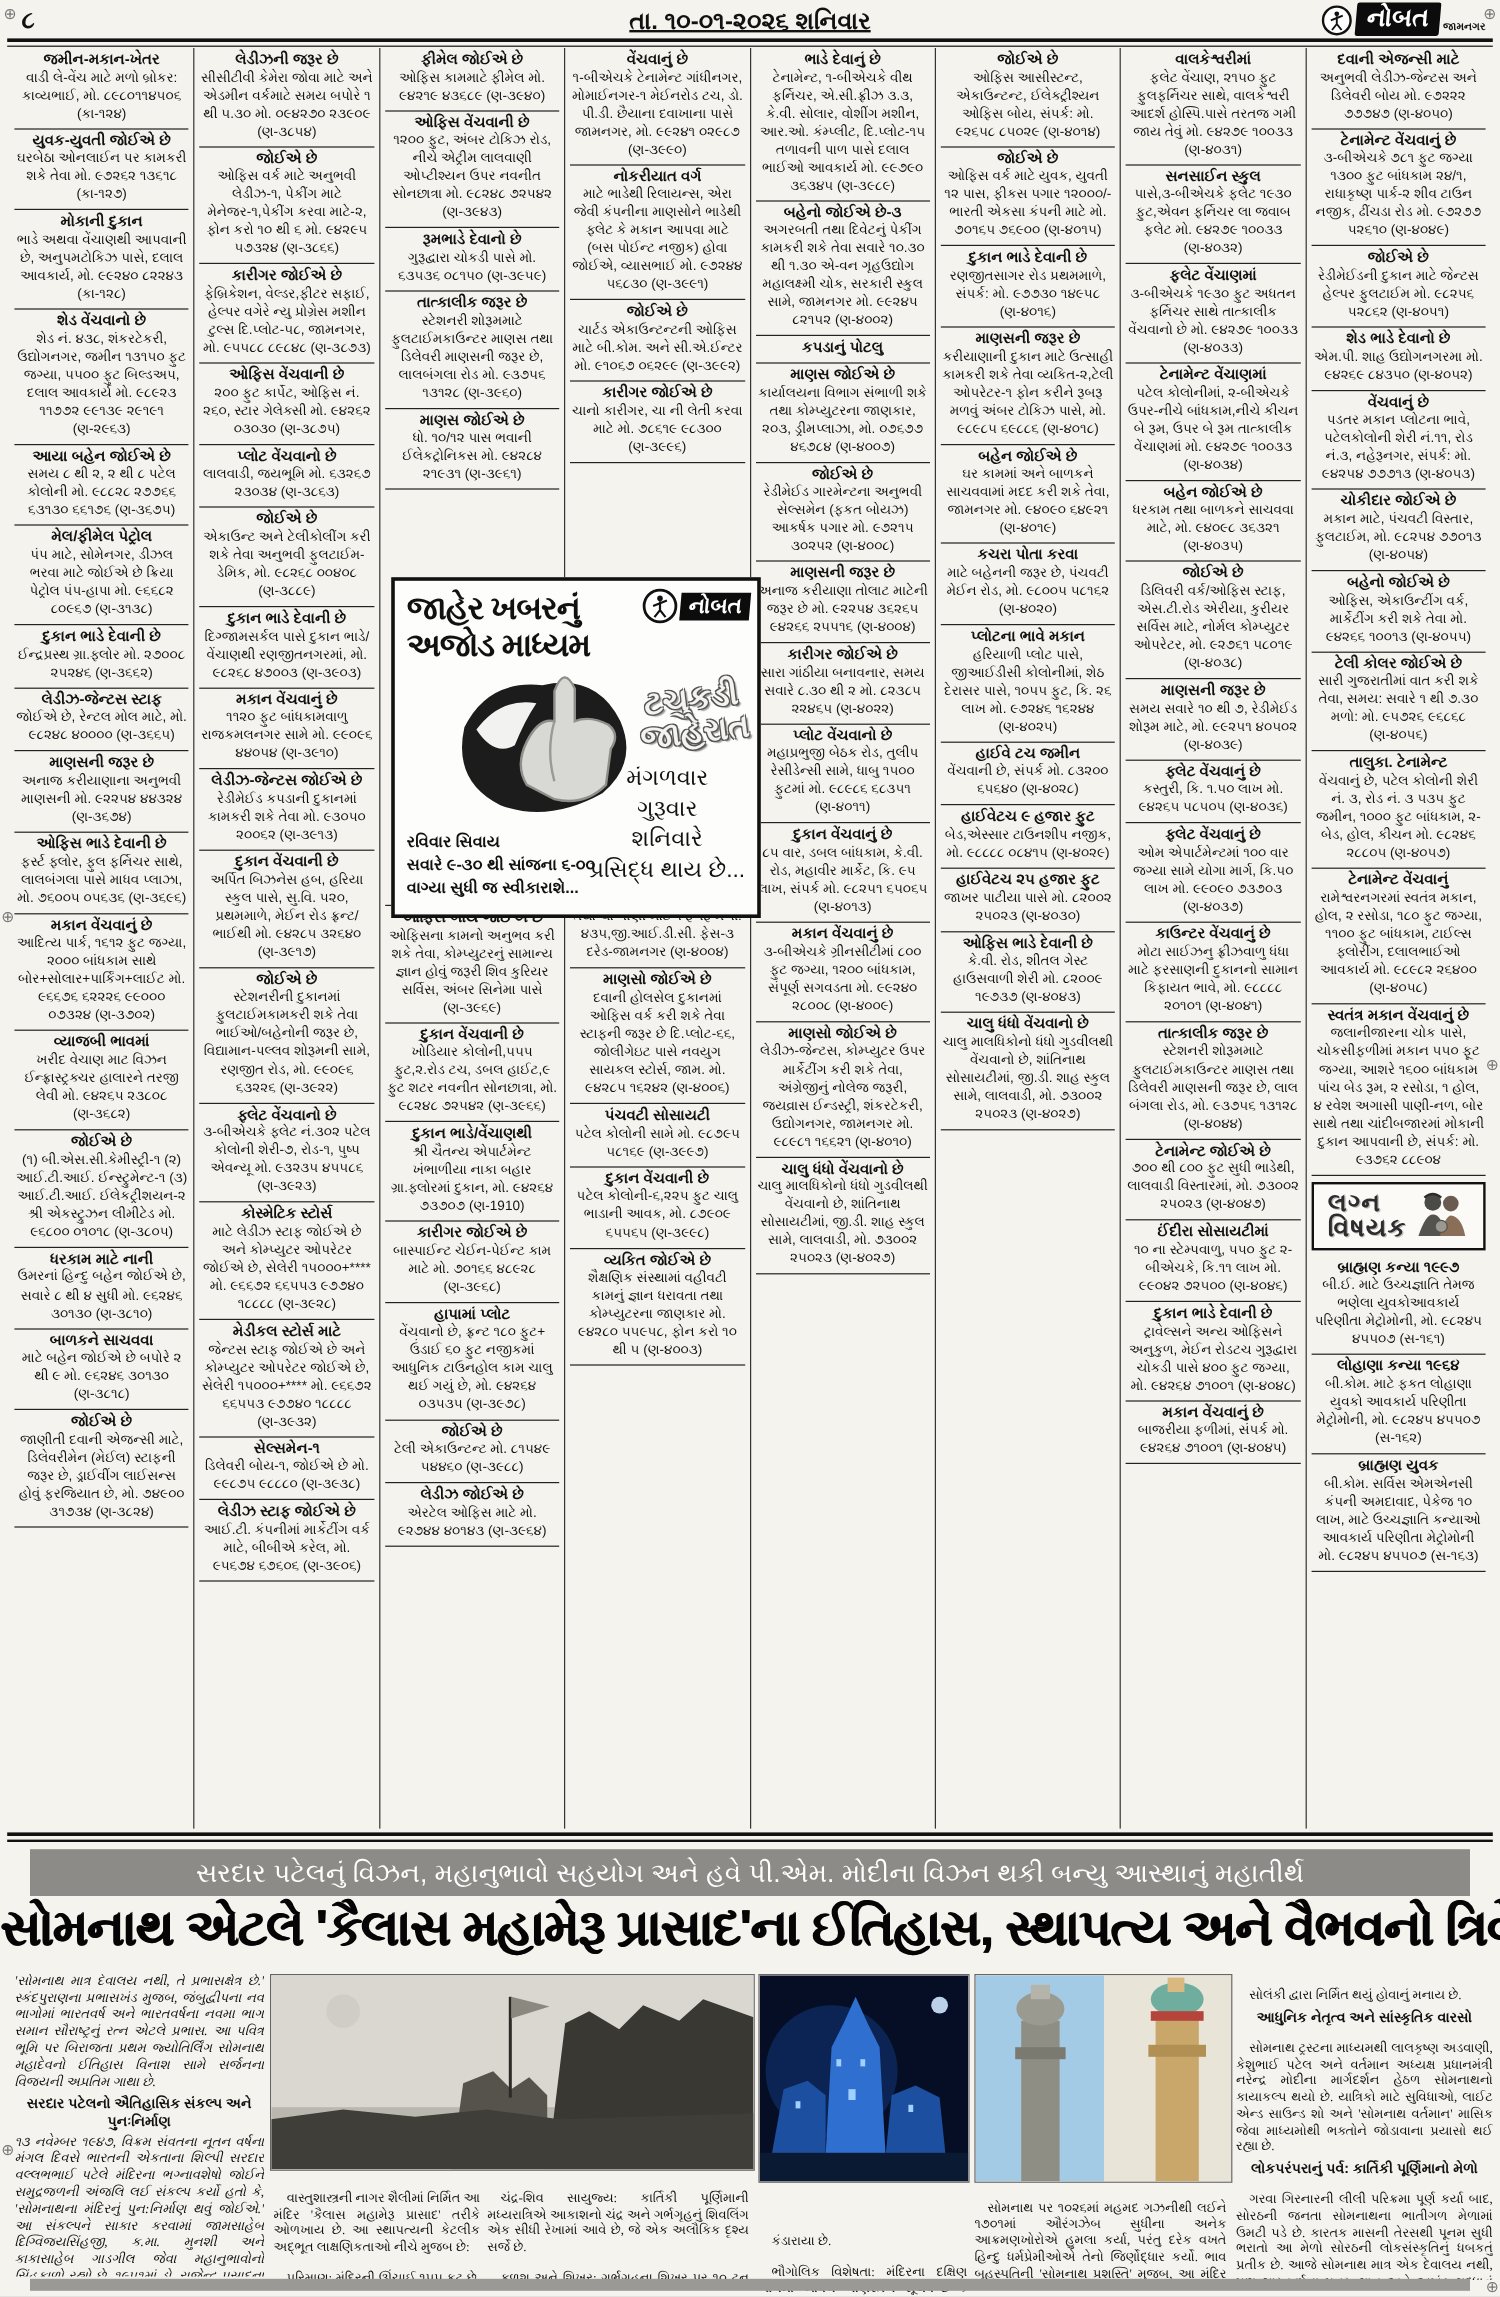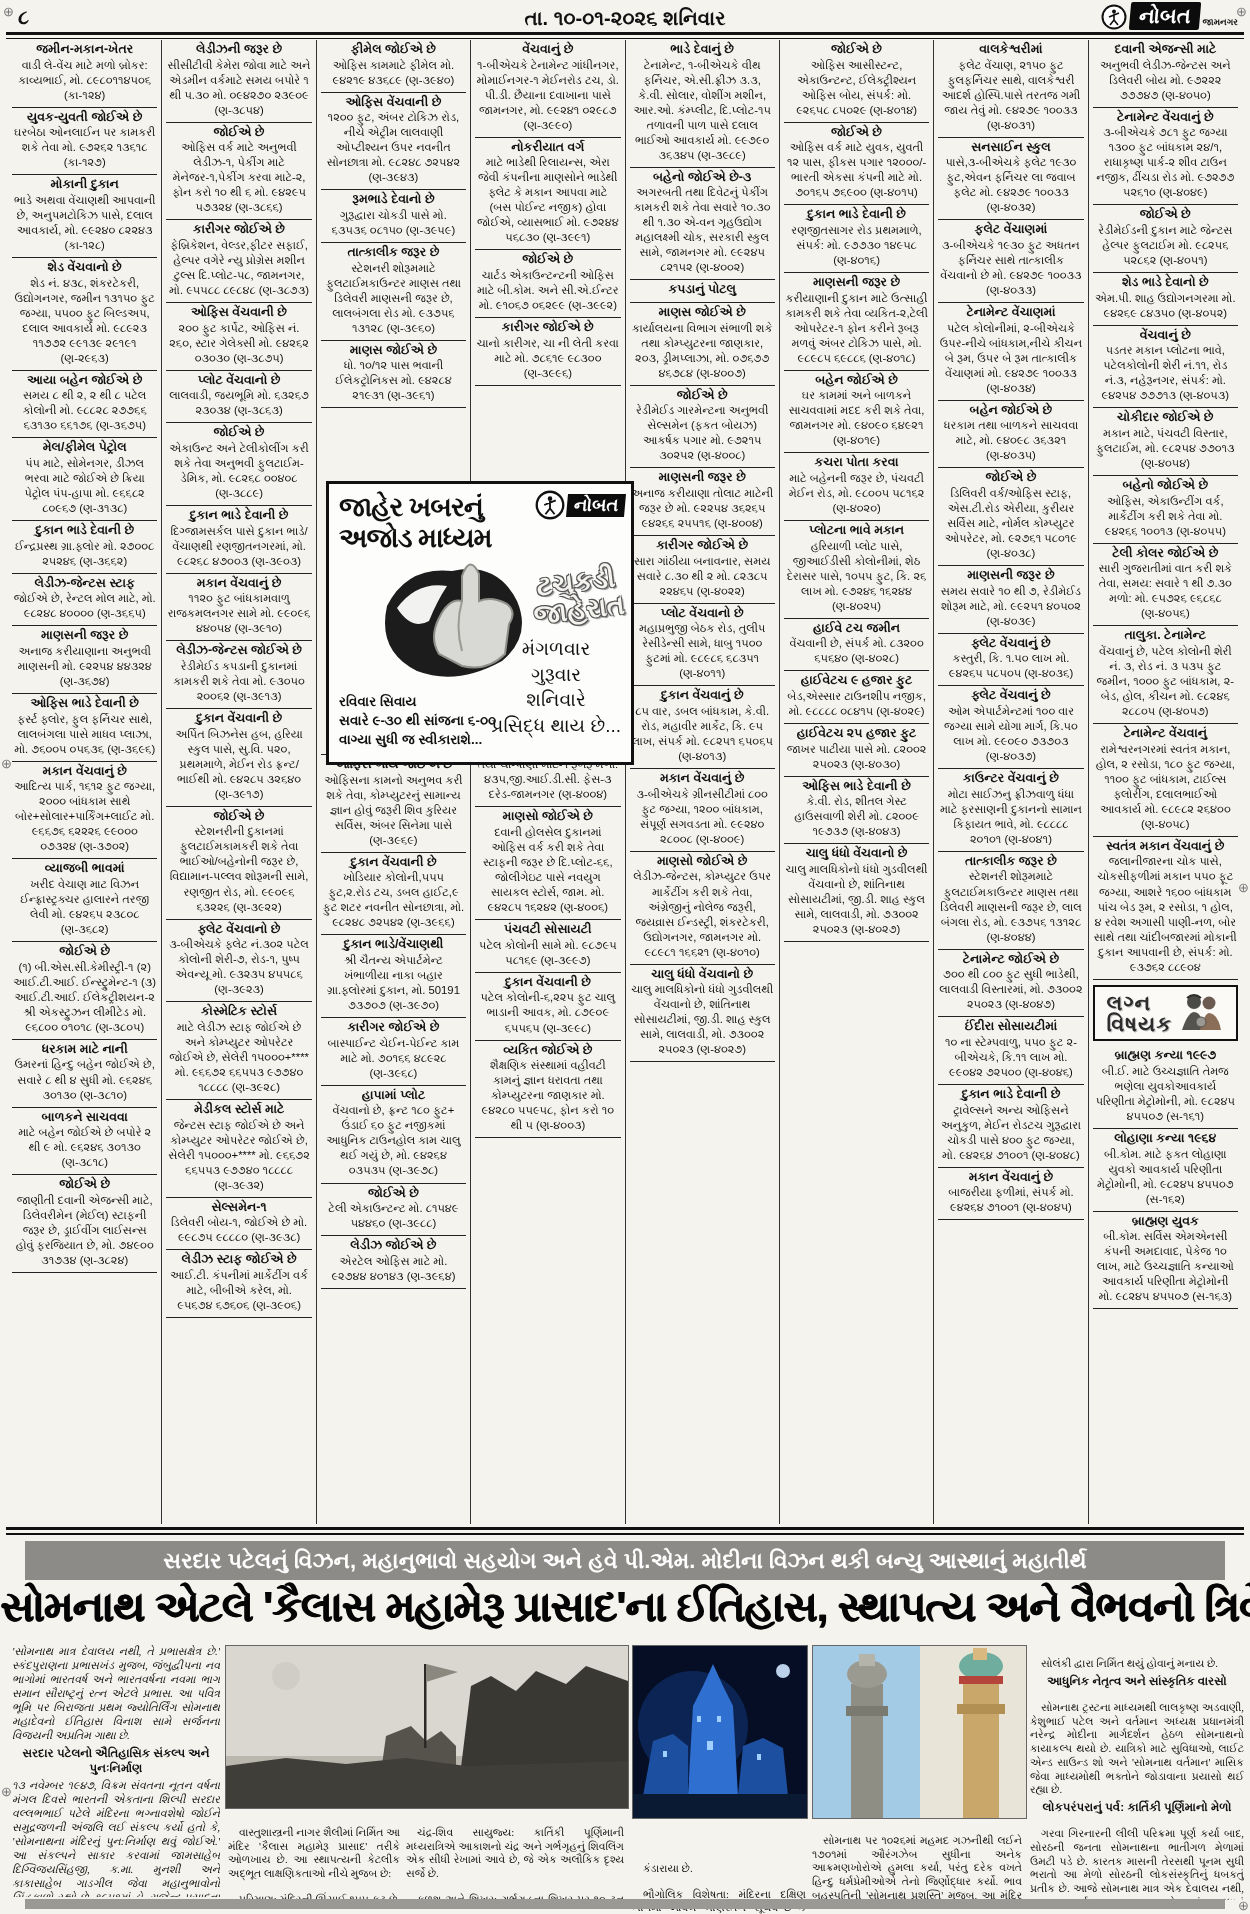--- a/index.html
+++ b/index.html
@@ -1,20 +1,20 @@
 <!DOCTYPE html>
 <html><head>
 <meta charset="utf-8">
 <style>
   html,body{margin:0;padding:0;background:#c8c6c2;}
   .page{position:relative;width:1250px;height:1914px;margin:0 auto;background:#f5f3ee;
         font-family:"Liberation Sans",sans-serif;color:#111;overflow:hidden;}
   
   .hdr-num{position:absolute;left:18px;top:6px;font-size:20px;font-weight:bold;}
-  .hdr-date{position:absolute;left:0;right:0;top:7px;text-align:center;font-size:20px;font-weight:bold;}
+  .hdr-date{position:absolute;left:0;right:0;top:7px;text-align:center;font-size:20px;font-weight:bold;text-decoration:underline;}
   .hdr-brand{position:absolute;right:12px;top:2px;display:flex;align-items:flex-end;gap:3px;}
   .brand-box{background:#0c0c0c;color:#fff;font-weight:bold;font-size:21px;padding:2px 9px;
              transform:skewX(-5deg);border-radius:2px;}
   .brand-city{font-size:9px;font-weight:bold;padding-bottom:2px;}
   .rule2{position:absolute;left:6px;right:6px;top:32px;height:3px;border-top:3px solid #111;border-bottom:1px solid #111;}
   .regmark{position:absolute;color:#777;font-size:13px;}
   
   .cwrap{position:absolute;left:8px;top:40px;width:1234px;height:1484px;display:flex;overflow:hidden;}
   .ccol{flex:1 1 0;padding:0 4px;border-right:1px solid #333;overflow:hidden;}
   .ccol:last-child{border-right:none;}
@@ -32,21 +32,21 @@
   .promo-logo-text{background:#0c0c0c;color:#fff;font-weight:bold;font-size:18px;padding:1px 7px;transform:skewX(-5deg);}
   .promo-tag{position:absolute;right:8px;top:84px;transform:rotate(-7deg);text-align:center;}
   .promo-tag div{font-weight:900;font-size:27px;line-height:1.05;color:#f5f3ee;
                  text-shadow:-1px -1px 0 #555,1px -1px 0 #555,-1px 1px 0 #555,1px 1px 0 #555,2px 2px 1px #999;}
   .promo-days{position:absolute;right:10px;top:152px;text-align:center;font-weight:normal;font-size:19px;line-height:1.35;}
   .promo-note{position:absolute;left:10px;bottom:12px;font-weight:bold;font-size:13.5px;line-height:1.4;}
   .promo-hand{position:absolute;left:38px;top:62px;}
   
   .krule{position:absolute;left:6px;right:6px;top:1527px;height:3px;border-top:3px solid #111;border-bottom:2px solid #111;}
   .kicker{position:absolute;left:25px;right:25px;top:1541px;height:39px;background:#8d8b87;color:#fff;
-          font-weight:bold;font-size:22px;display:flex;align-items:center;justify-content:center;}
+          font-weight:normal;font-size:22px;display:flex;align-items:center;justify-content:center;}
   .headline{position:absolute;left:0;right:0;top:1583px;text-align:center;font-size:42px;font-weight:900;
             letter-spacing:-1px;color:#050505;text-shadow:1px 0 0 #050505;white-space:nowrap;}
   .acol{position:absolute;overflow:hidden;}
   .ab-para{font-family:"Liberation Serif",serif;font-size:10.8px;line-height:1.27;text-align:justify;
            margin:12px 0 3px;text-indent:11px;}
   .ab-lead{font-family:"Liberation Serif",serif;font-style:italic;font-size:11px;line-height:1.27;
            text-align:justify;margin:0 0 3px;}
   .ab-subhead{font-weight:bold;text-align:center;font-size:11.8px;line-height:1.3;margin:3px 0;font-family:"Liberation Sans",sans-serif;}
   .photo{position:absolute;overflow:hidden;border:1px solid #666;}
   .bstrip{position:absolute;left:25px;right:25px;top:1899px;height:10px;background:#9b9995;}
@@ -238,21 +238,21 @@
         <div class="cad">
           <div class="cad-t">ઓફિસ બોય જોઈએ છે</div>
           <div class="cad-b">ઓફિસના કામનો અનુભવ કરી શકે તેવા, કોમ્પ્યુટરનું સામાન્ય જ્ઞાન હોવું જરૂરી શિવ કુરિયર સર્વિસ, અંબર સિનેમા પાસે (ણ-૩૯૬૯)</div>
         </div>
         <div class="cad">
           <div class="cad-t">દુકાન વેંચવાની છે</div>
           <div class="cad-b">ખોડિયાર કોલોની,૫૫૫ ફુટ,૨.રોડ ટચ, ડબલ હાઈટ,૯ ફુટ શટર નવનીત સોનછાત્રા, મો. ૯૮૨૪૮ ૭૨૫૪૨ (ણ-૩૯૬૬)</div>
         </div>
         <div class="cad">
           <div class="cad-t">દુકાન ભાડે/વેંચાણથી</div>
-          <div class="cad-b">શ્રી ચૈતન્ય એપાર્ટમેન્ટ ખંભાળીયા નાકા બહાર ગ્રા.ફ્લોરમાં દુકાન, મો. 50191 ૭૩૭૦૭ (ણ-૩૯૭૦)</div>
+          <div class="cad-b">શ્રી ચૈતન્ય એપાર્ટમેન્ટ ખંભાળીયા નાકા બહાર ગ્રા.ફ્લોરમાં દુકાન, મો. ૯૪૨૬૪ ૭૩૭૦૭ (ણ-1910)</div>
         </div>
         <div class="cad">
           <div class="cad-t">કારીગર જોઈએ છે</div>
           <div class="cad-b">બાસ્પાઈન્ટ ચેઈન-પેઈન્ટ કામ માટે મો. ૭૦૧૬૬ ૪૮૯૨૮ (ણ-૩૯૬૮)</div>
         </div>
         <div class="cad">
           <div class="cad-t">હાપામાં પ્લોટ</div>
           <div class="cad-b">વેંચવાનો છે, ફ્રન્ટ ૧૮૦ ફુટ+ ઉંડાઈ ૬૦ ફુટ નજીકમાં આધુનિક ટાઉનહોલ કામ ચાલુ થઈ ગયું છે, મો. ૯૪૨૬૪ ૦૩૫૩૫ (ણ-૩૯૭૮)</div>
         </div>
         <div class="cad">

